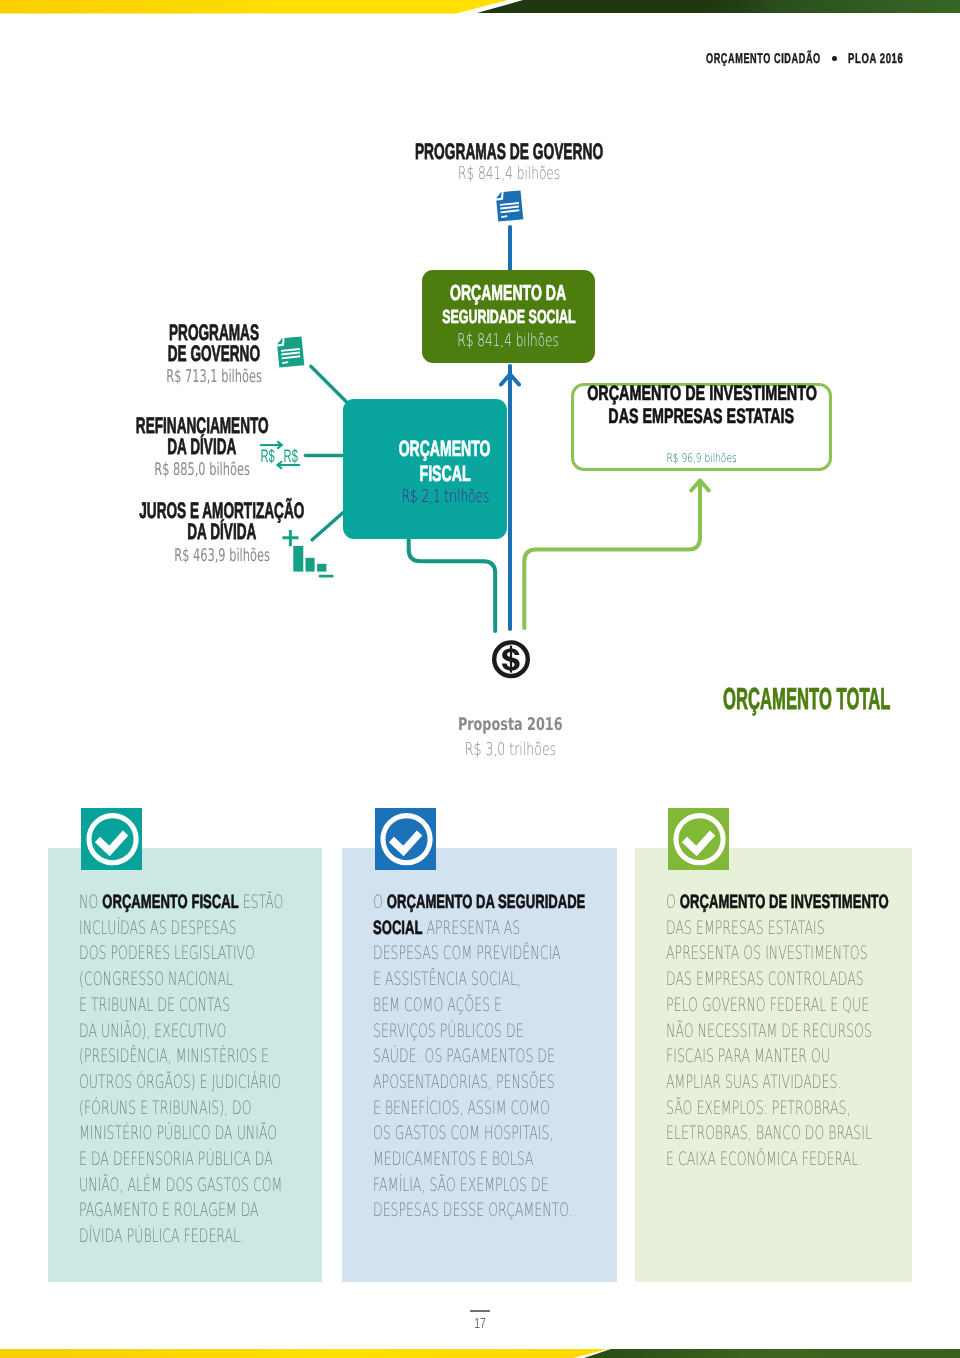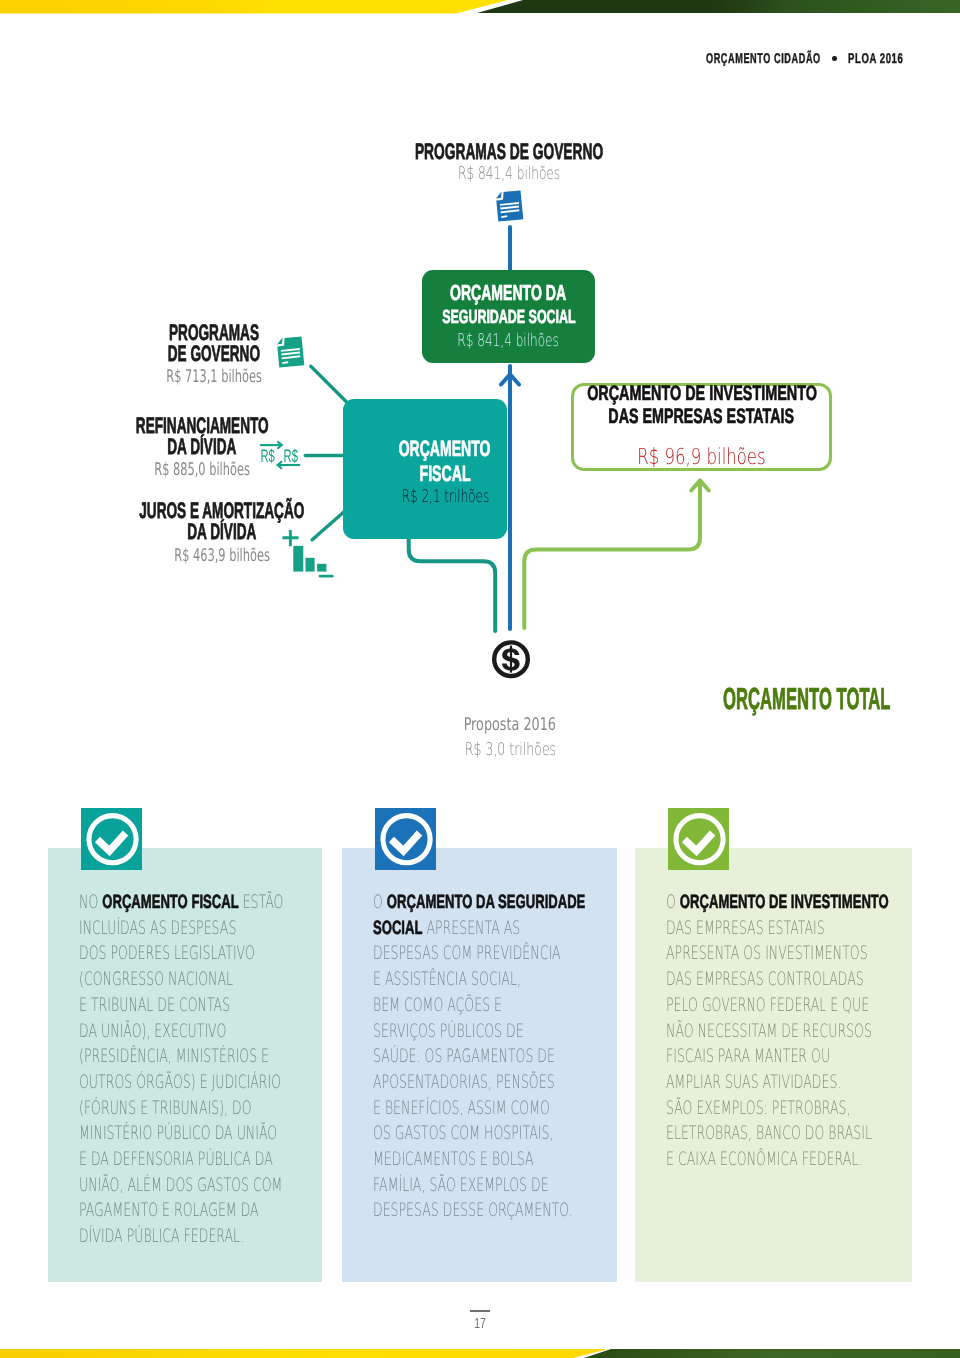--- a/index.html
+++ b/index.html
@@ -37,21 +37,21 @@
   .llab .l2{font-family:"DejaVu Sans",sans-serif;font-weight:400;font-size:17.4px;color:#8a8a8a;line-height:21px;--sx:.654;margin-top:3px;}
 
   
   .box{position:absolute;border-radius:11px;display:flex;flex-direction:column;
        align-items:center;justify-content:center;text-align:center;}
   .box .bt{font-weight:700;color:#fff;--sx:.705;-webkit-text-stroke:0.7px currentColor;}
   .box .bs{font-family:"DejaVu Sans",sans-serif;font-weight:200;color:#cfe8f3;--sx:.79;}
 
   
   #tot-title{-webkit-text-stroke:0.85px currentColor;left:60px;top:684px;width:900px;text-align:right;font-size:30.4px;font-weight:700;color:#4d7c0f;--sx:.548;line-height:30px;}
-  #tot-l1{left:60px;top:715px;width:900px;text-align:center;font-family:"DejaVu Sans",sans-serif;font-weight:400;font-size:17.4px;color:#8a8a8a;--sx:.735;line-height:21px;}
+  #tot-l1{left:60px;top:715px;width:900px;text-align:center;font-family:"DejaVu Sans",sans-serif;font-weight:700;font-size:17.4px;color:#8a8a8a;--sx:.735;line-height:21px;}
   #tot-l2{left:60px;top:740px;width:900px;text-align:center;font-family:"DejaVu Sans",sans-serif;font-weight:200;font-size:17.4px;color:#8a8a8a;--sx:.72;line-height:21px;}
 
   
   .panel{position:absolute;top:848px;height:434px;}
   .pbadge{position:absolute;top:-40px;left:32.5px;width:61.7px;height:62px;}
   .ptext{position:absolute;left:30.7px;top:42px;right:4px;
          font-family:"DejaVu Sans",sans-serif;font-weight:200;
          font-size:18.4px;line-height:25.7px;color:#7f8f8d;}
   .ptext .ln{display:block;white-space:nowrap;}
   .ptext .ln > i{font-style:normal;display:inline-block;transform:scaleX(.682);transform-origin:0 50%;}
@@ -214,36 +214,36 @@
     <div class="l1 cx"><span>REFINANCIAMENTO</span></div>
     <div class="l1 cx"><span>DA DÍVIDA</span></div>
     <div class="l2 cx"><span>R$ 885,0 bilhões</span></div>
   </div>
   <div class="abs llab" style="left:71.7px;top:501.1px;width:300px;">
     <div class="l1 cx"><span>JUROS E AMORTIZAÇÃO</span></div>
     <div class="l1 cx"><span>DA DÍVIDA</span></div>
     <div class="l2 cx"><span>R$ 463,9 bilhões</span></div>
   </div>
 
-  <div class="box" style="left:422px;top:270px;width:173px;height:91px;background:#15803d;padding-top:2px;">
+  <div class="box" style="left:422px;top:270px;width:173px;height:91px;background:#4d7c0f;padding-top:2px;">
     <div class="bt cx" style="font-size:21.8px;line-height:25.1px;--sx:.645;position:relative;top:-1px;"><span>ORÇAMENTO DA</span></div>
     <div class="bt cx" style="font-size:19px;line-height:25.1px;--sx:.655;position:relative;top:-1px;"><span>SEGURIDADE SOCIAL</span></div>
     <div class="bs cx" style="font-size:17.4px;line-height:23px;--sx:.695;position:relative;top:-1px;"><span>R$ 841,4 bilhões</span></div>
   </div>
 
   <div class="box" style="left:343px;top:399px;width:124px;height:140px;background:#0aa69d;padding-left:40px;">
     <div class="bt cx" style="font-size:22.2px;line-height:24.5px;--sx:.632;position:relative;top:4px;"><span>ORÇAMENTO</span></div>
     <div class="bt cx" style="font-size:22.2px;line-height:24.5px;--sx:.637;position:relative;top:4px;"><span>FISCAL</span></div>
-    <div class="bs cx" style="font-size:17.4px;line-height:23px;--sx:.69;margin-top:0;position:relative;top:4px;color:#0f172a;"><span>R$ 2,1 trilhões</span></div>
+    <div class="bs cx" style="font-size:17.4px;line-height:23px;--sx:.69;margin-top:0;position:relative;top:4px;color:#4c1d95;"><span>R$ 2,1 trilhões</span></div>
   </div>
 
   <div class="box" style="left:571px;top:383px;width:261px;height:88px;background:#fff;border:3px solid #8cc252;box-sizing:border-box;border-radius:13px;padding-bottom:4px;">
     <div class="bt cx" style="font-size:20.8px;line-height:23px;--sx:.692;color:#141414;"><span>ORÇAMENTO DE INVESTIMENTO</span></div>
     <div class="bt cx" style="font-size:20.8px;line-height:23px;--sx:.687;color:#141414;"><span>DAS EMPRESAS ESTATAIS</span></div>
-    <div class="bs cx" style="font-size:22px;line-height:22px;--sx:.752;color:#b91c1c;margin-top:19px;"><span>R$ 96,9 bilhões</span></div>
+    <div class="bs cx" style="font-size:12px;line-height:22px;--sx:.752;color:#0f766e;margin-top:19px;"><span>R$ 96,9 bilhões</span></div>
   </div>
 
   <div class="abs cx" id="tot-title"><span>ORÇAMENTO TOTAL</span></div>
   <div class="abs cx" id="tot-l1"><span>Proposta 2016</span></div>
   <div class="abs cx" id="tot-l2"><span>R$ 3,0 trilhões</span></div>
 
   <div class="panel" style="left:48px;width:274px;background:#cbe8e3;">
     <div class="pbadge" style="background:#07a39b;">
       <svg viewBox="0 0 62 62" width="61.7" height="62">
         <circle cx="31.7" cy="31.2" r="23.7" fill="none" stroke="#ffffff" stroke-width="5.1"></circle>

